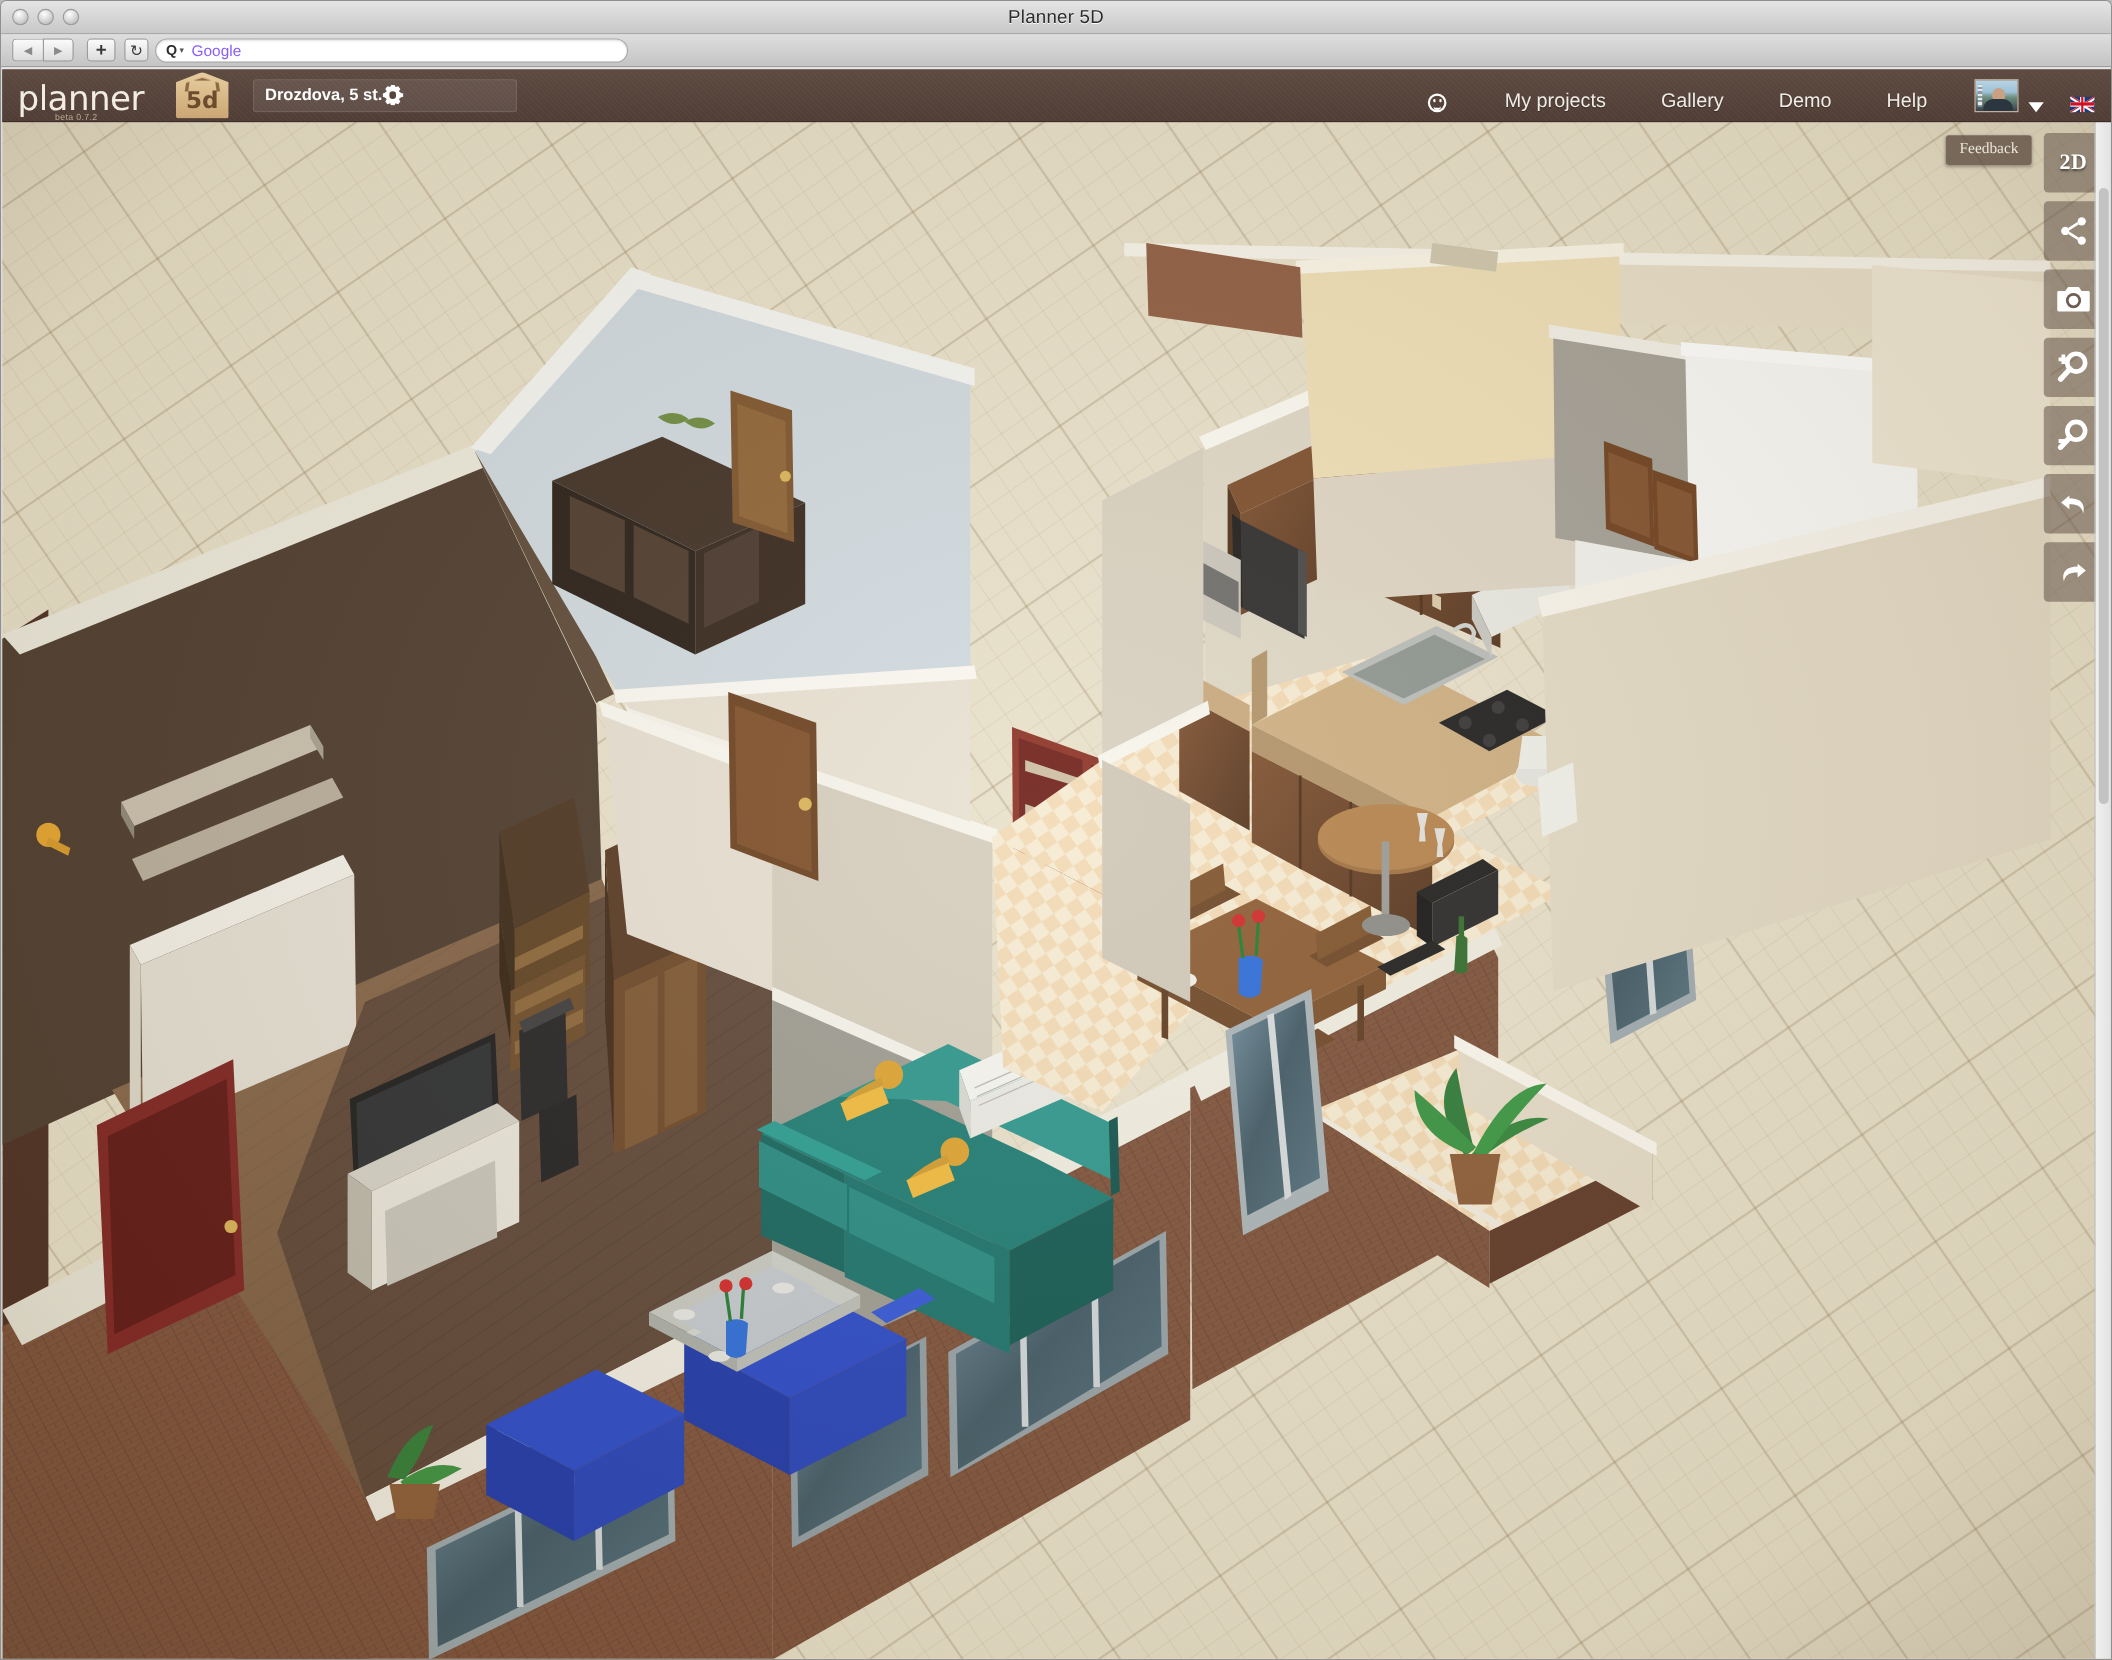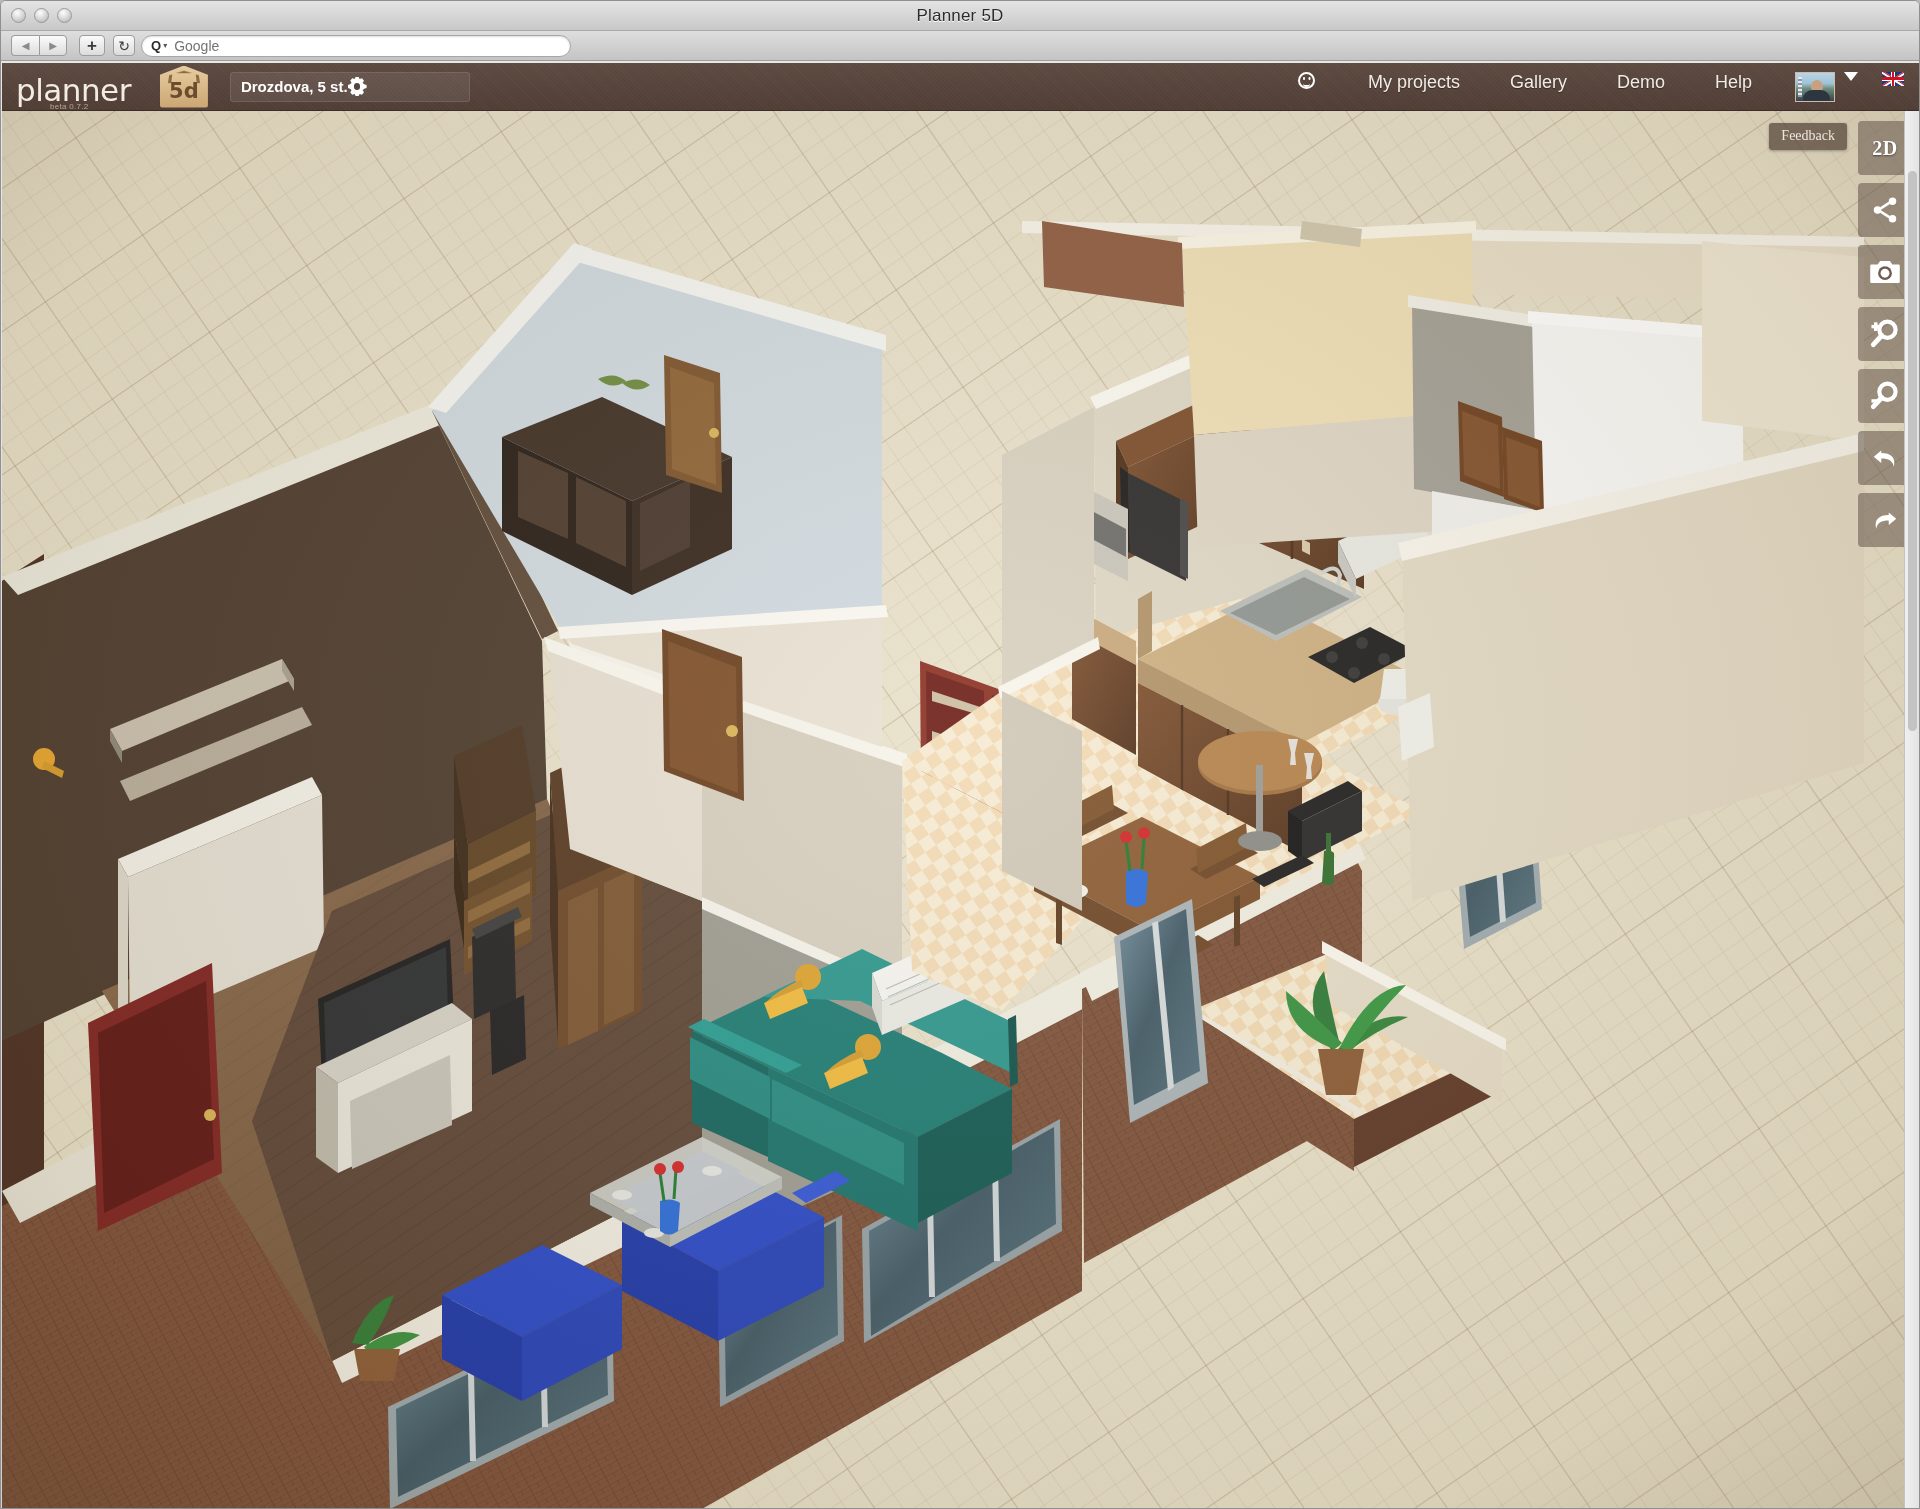--- a/index.html
+++ b/index.html
@@ -86,21 +86,21 @@
     font-size: 14px; color: #3b3b3b;
   }
   .searchbar {
     width: 430px; height: 22px;
     background: #fff; border: 1px solid #a6a6a6; border-radius: 11px;
     display: flex; align-items: center; padding: 0 9px;
     box-shadow: inset 0 1px 2px rgba(0,0,0,.14);
   }
   .search-q { font-size: 13px; font-weight: 700; color: #2b2b2b; margin-right: 2px; }
   .search-caret { font-size: 8px; color: #555; margin-right: 7px; }
-  .search-ph { font-size: 14px; color: #737373; }
+  .search-ph { font-size: 14px; color: #8b5cf6; }
 
   
   .app {
     position: absolute; left: 1px; top: 62px;
     width: 1918px; height: 1446px;
     background: #e9e1cc; overflow: hidden;
   }
   .app-header {
     position: relative; height: 48px; width: 100%;
     background: #57443c;
@@ -160,21 +160,21 @@
   .gear::before {
     content: ""; position: absolute; inset: 0;
     background: #fff;
     clip-path: polygon(42% 0,58% 0,63% 11%,76% 7%,86% 20%,79% 31%,90% 40%,100% 42%,100% 58%,90% 60%,79% 69%,86% 80%,76% 93%,63% 89%,58% 100%,42% 100%,37% 89%,24% 93%,14% 80%,21% 69%,10% 60%,0 58%,0 42%,10% 40%,21% 31%,14% 20%,24% 7%,37% 11%);
   }
   .gear::after {
     content: ""; position: absolute; left: 33%; top: 33%; width: 34%; height: 34%;
     border-radius: 50%; background: #57443c;
   }
 
-  .nav { margin-left: auto; display: flex; align-items: flex-start; gap: 0; padding-right: 16px; }
+  .nav { margin-left: auto; display: flex; align-items: flex-end; gap: 0; padding-right: 16px; }
   .smiley {
     width: 17px; height: 17px; border-radius: 50%;
     border: 2px solid #fff; margin-right: 28px;
     position: relative;
   }
   .smiley::before {
     content: ""; position: absolute; left: 3px; top: 3.5px;
     width: 2.5px; height: 2.5px; border-radius: 50%; background: #fff;
     box-shadow: 5.5px 0 0 #fff;
   }

